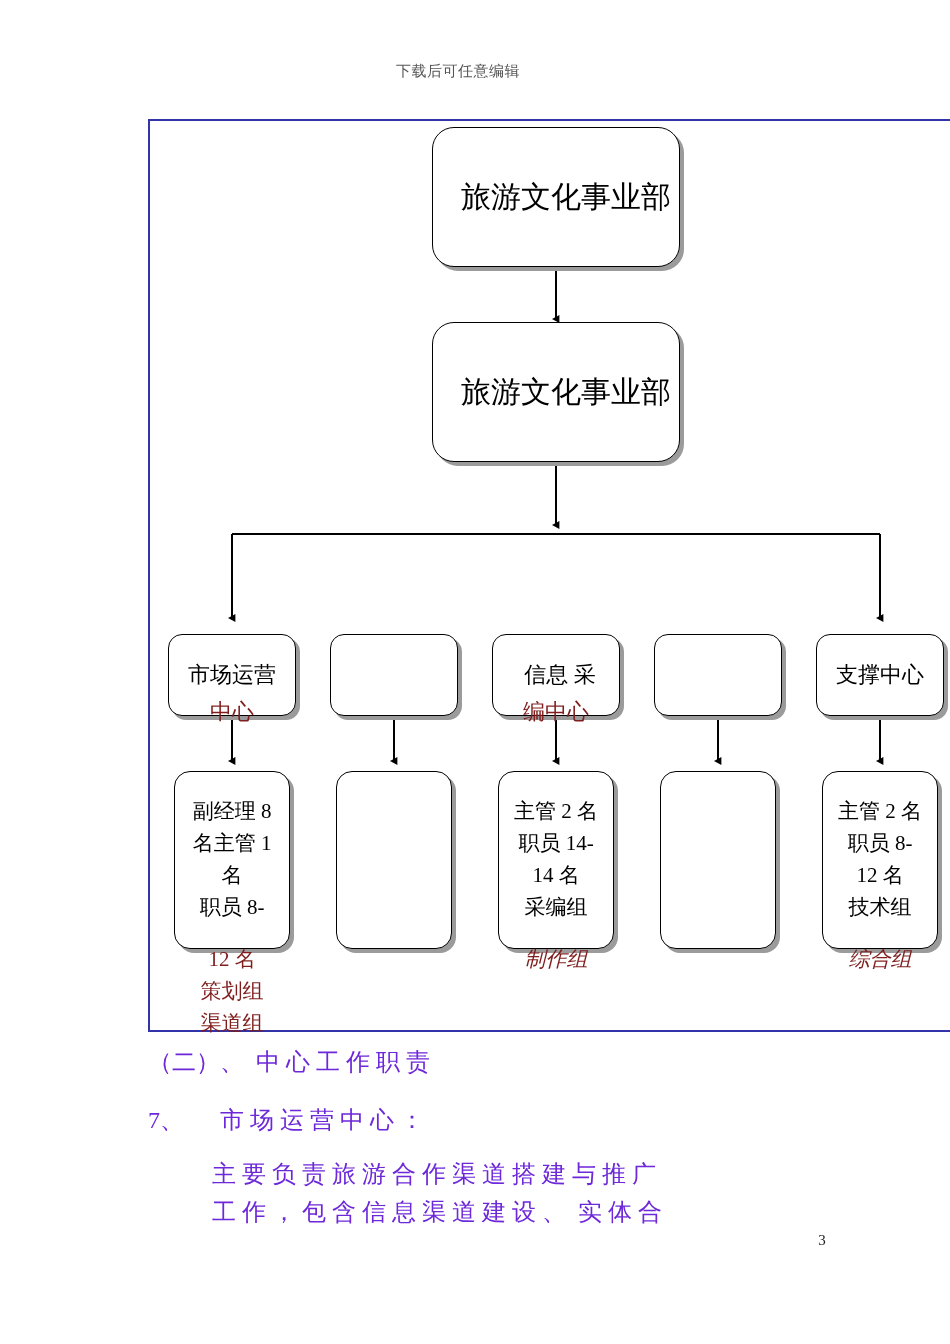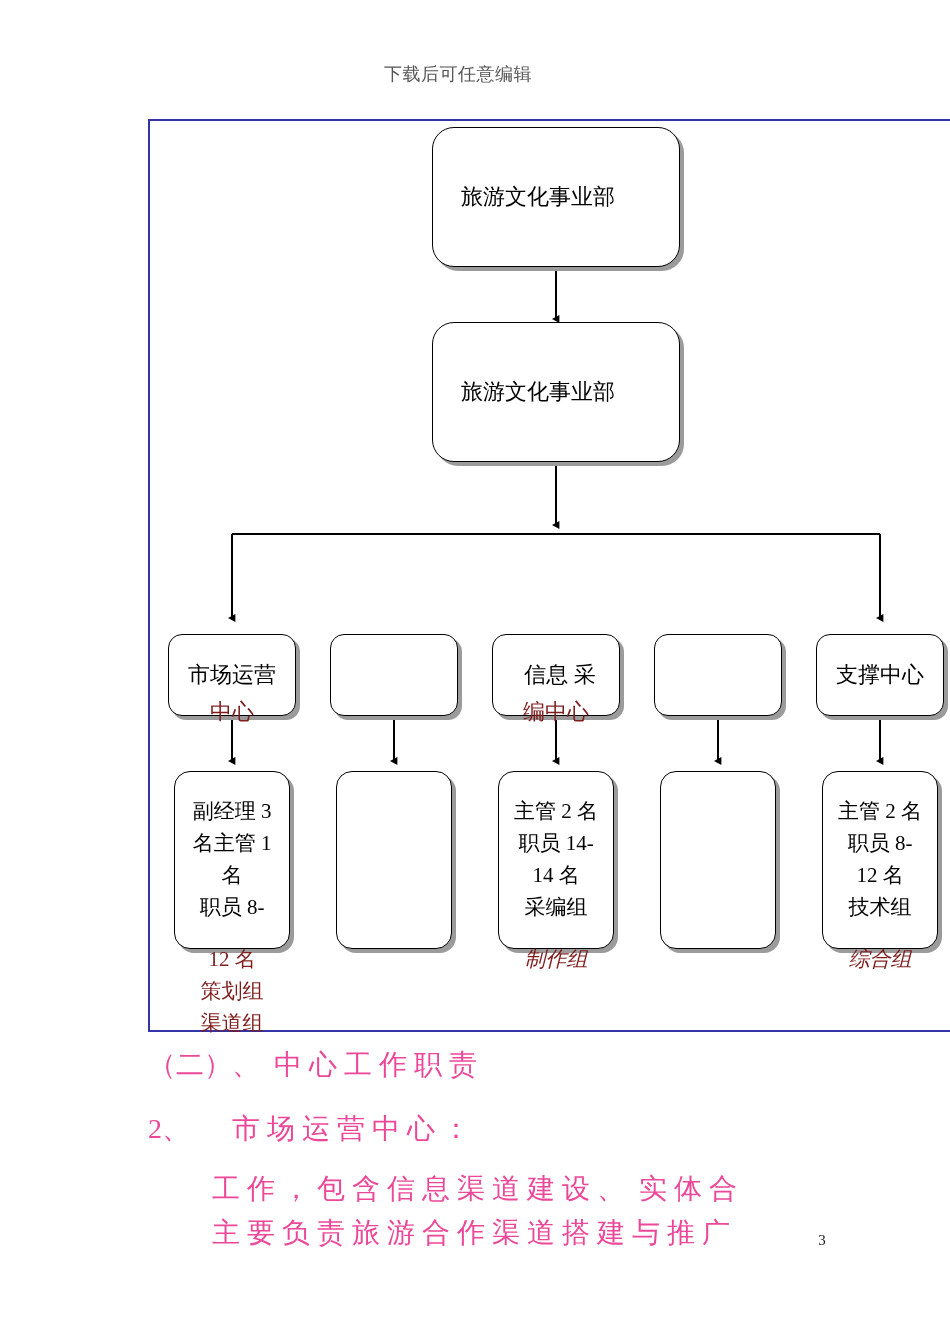--- a/index.html
+++ b/index.html
@@ -24,21 +24,21 @@
     background: #fff;
   }
 
   
   .header-text {
     position: absolute;
     top: 62px;
     left: 0;
     width: 916px;
     text-align: center;
-    font-size: 18px;
+    font-size: 15px;
     color: #555555;
     letter-spacing: 0.5px;
     font-family: "Liberation Serif", "DejaVu Serif", serif;
   }
 
   
   .diagram-frame {
     position: absolute;
     left: 148px;
     top: 119px;
@@ -86,21 +86,21 @@
   .node .line {
     display: block;
     white-space: nowrap;
   }
 
   
   .node-exec {
     width: 248px;
     height: 140px;
     border-radius: 22px;
-    font-size: 22px;
+    font-size: 30px;
     line-height: 1.45;
     justify-content: center;
   }
   .node-exec .line.l1 { text-align: left;  width: 190px; }
   .node-exec .line.l2 { text-align: right; width: 190px; }
 
   
   .node-center {
     width: 128px;
     height: 82px;
@@ -142,22 +142,22 @@
 
   
   .body-block {
     position: absolute;
     left: 148px;
     top: 1046px;
     width: 790px;
   }
   .para {
     font-family: "Liberation Serif", "DejaVu Serif", serif;
-    font-size: 28px;
-    color: #ec4899;
+    font-size: 24px;
+    color: #6d28d9;
     white-space: pre;
     letter-spacing: 0px;
   }
   .p-head   { margin: 0 0 26px 0; }
   .p-item   { margin: 0 0 22px 0; }
   .p-indent { margin: 0 0 6px 0; padding-left: 64px; }
 
   .page-number {
     position: absolute;
     left: 0;
@@ -231,21 +231,21 @@
         <span class="line"></span>
         <span class="overflow-line"></span>
       </div>
 
       <div class="node node-center" style="left:666px; top:513px;">
         <span class="line">支撑中心</span>
         <span class="overflow-line"></span>
       </div>
 
       <div class="node node-staff" style="left:24px; top:650px;">
-        <span class="line">副经理 3</span>
+        <span class="line">副经理 8</span>
         <span class="line">名主管 1</span>
         <span class="line">名</span>
         <span class="line">职员 8-</span>
         <span class="overflow-line ov1">12 名</span>
         <span class="overflow-line ov2">策划组</span>
         <span class="overflow-line ov3">渠道组</span>
       </div>
 
       <div class="node node-staff" style="left:186px; top:650px;">
         <span class="line"></span>
@@ -277,22 +277,22 @@
         <span class="line">12 名</span>
         <span class="line">技术组</span>
         <span class="overflow-line ov1b">综合组</span>
       </div>
 
     </div>
   </div>
 
   <div class="body-block">
     <p class="para p-head">（二）、  中 心 工 作 职 责</p>
-    <p class="para p-item">2、      市 场 运 营 中 心 ：</p>
+    <p class="para p-item">7、      市 场 运 营 中 心 ：</p>
+    <p class="para p-indent">主 要 负 责 旅 游 合 作 渠 道 搭 建 与 推 广</p>
     <p class="para p-indent">工 作 ， 包 含 信 息 渠 道 建 设 、  实 体 合</p>
-    <p class="para p-indent">主 要 负 责 旅 游 合 作 渠 道 搭 建 与 推 广</p>
   </div>
 
   <div class="page-number">
     <span>3</span>
   </div>
 
 </div>
 
 </body></html>

